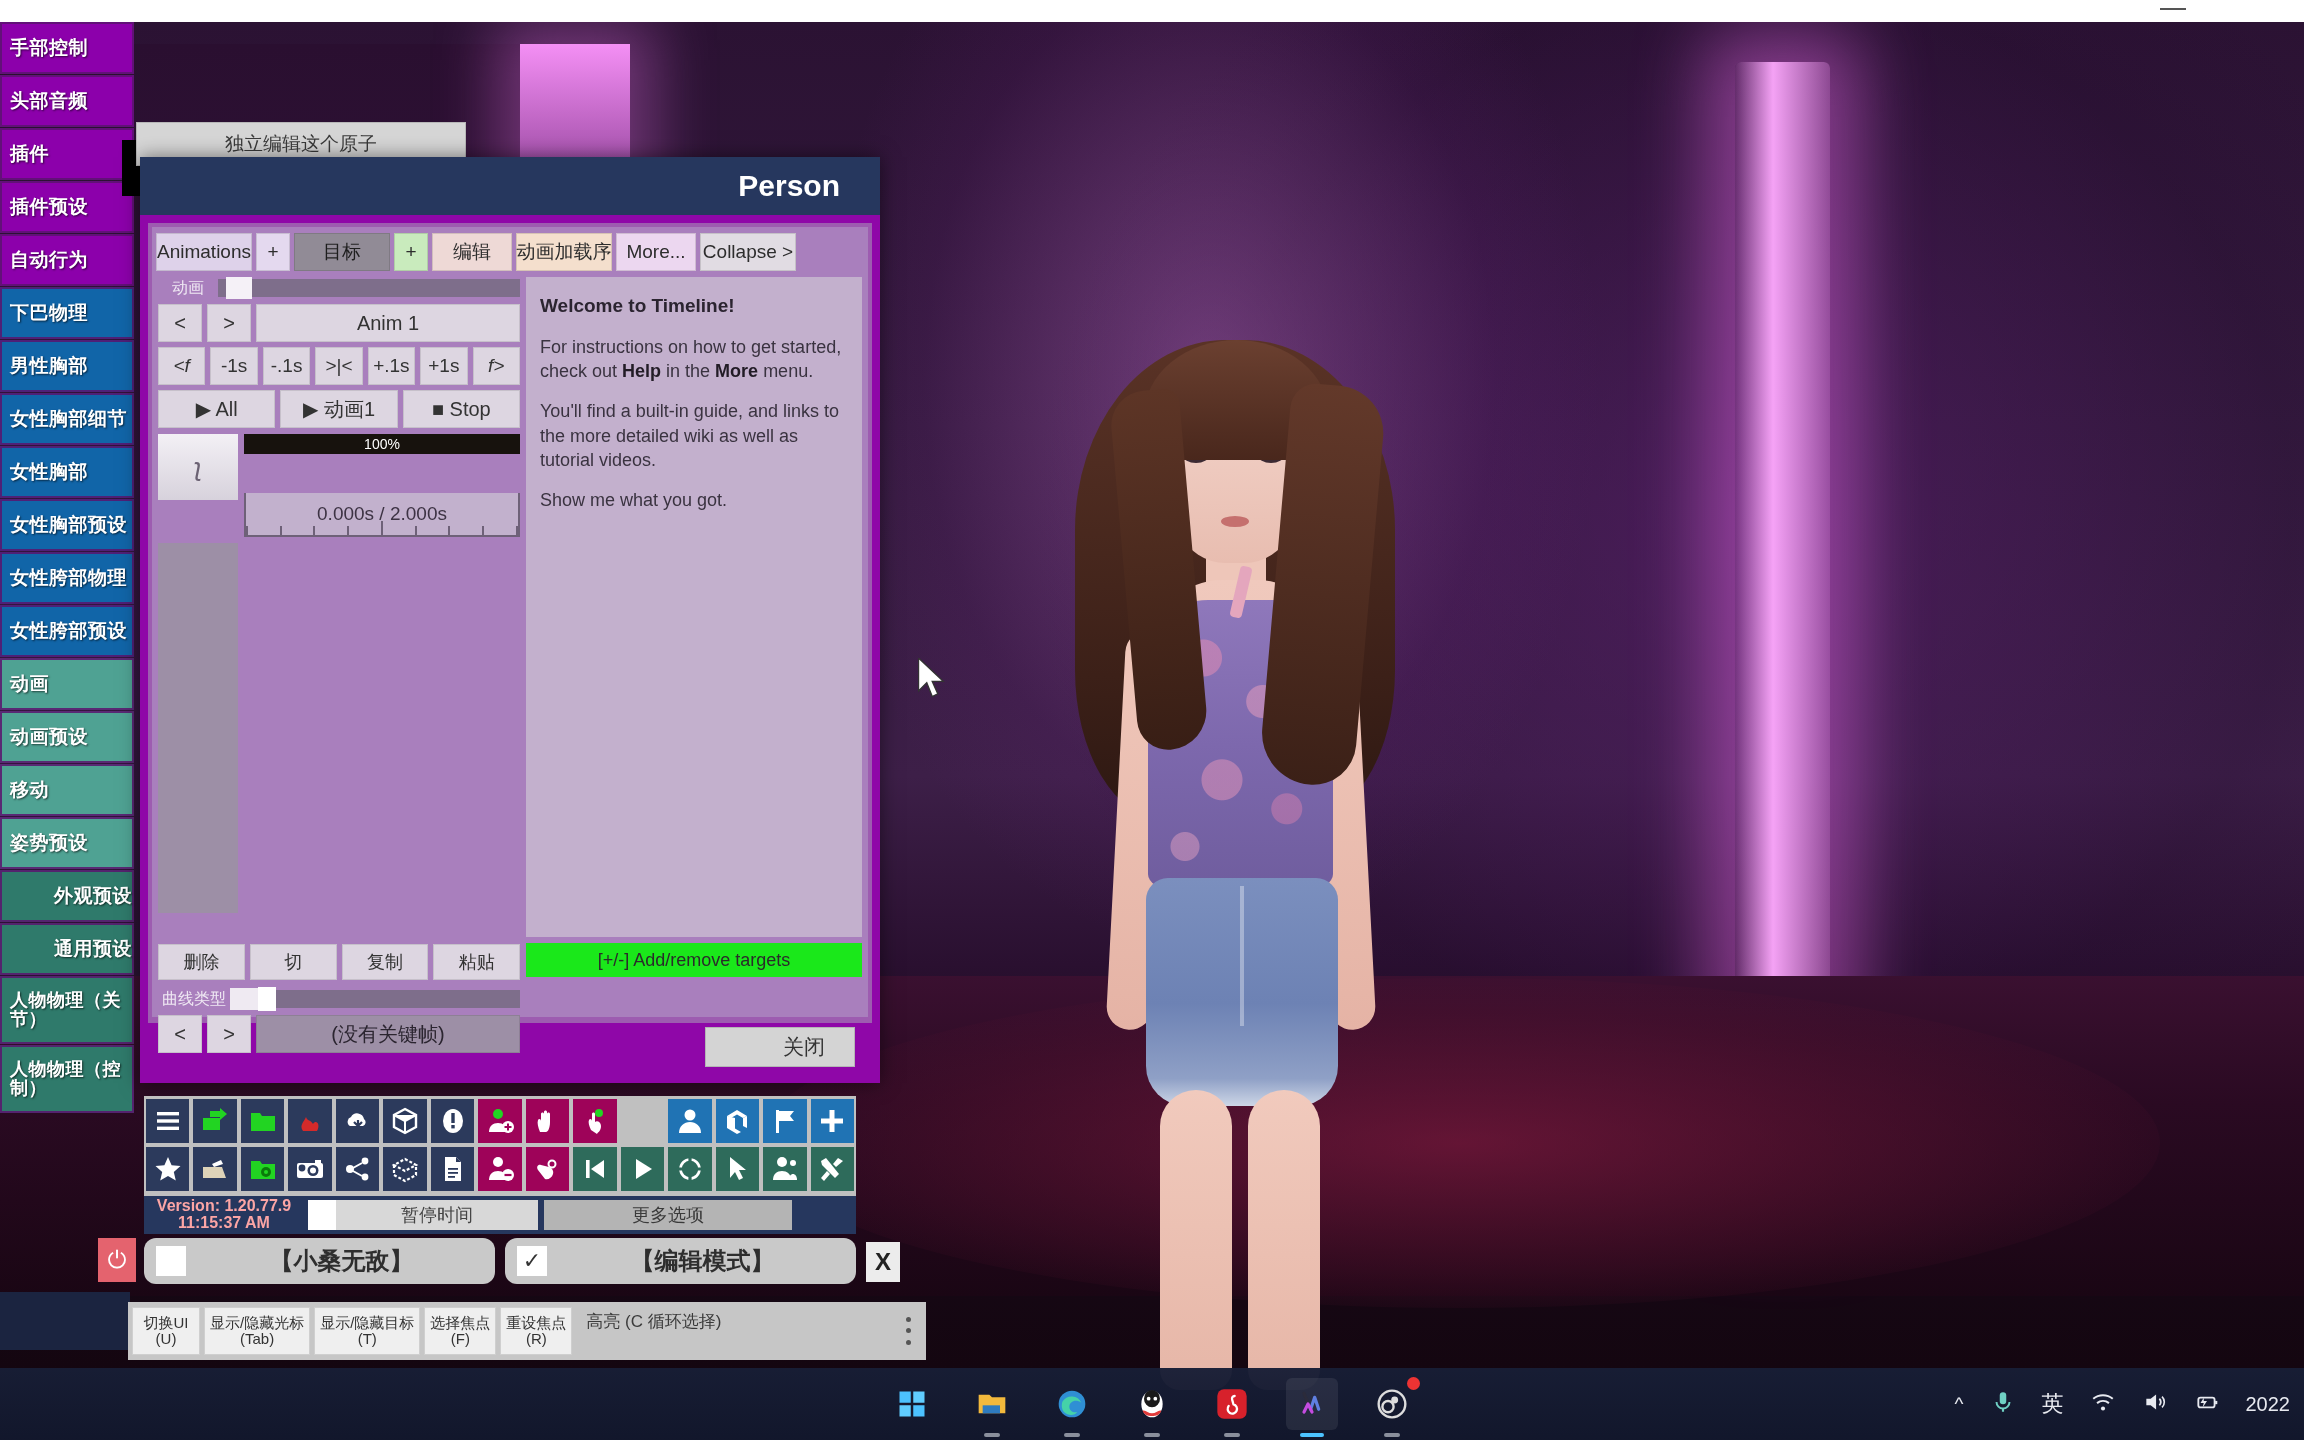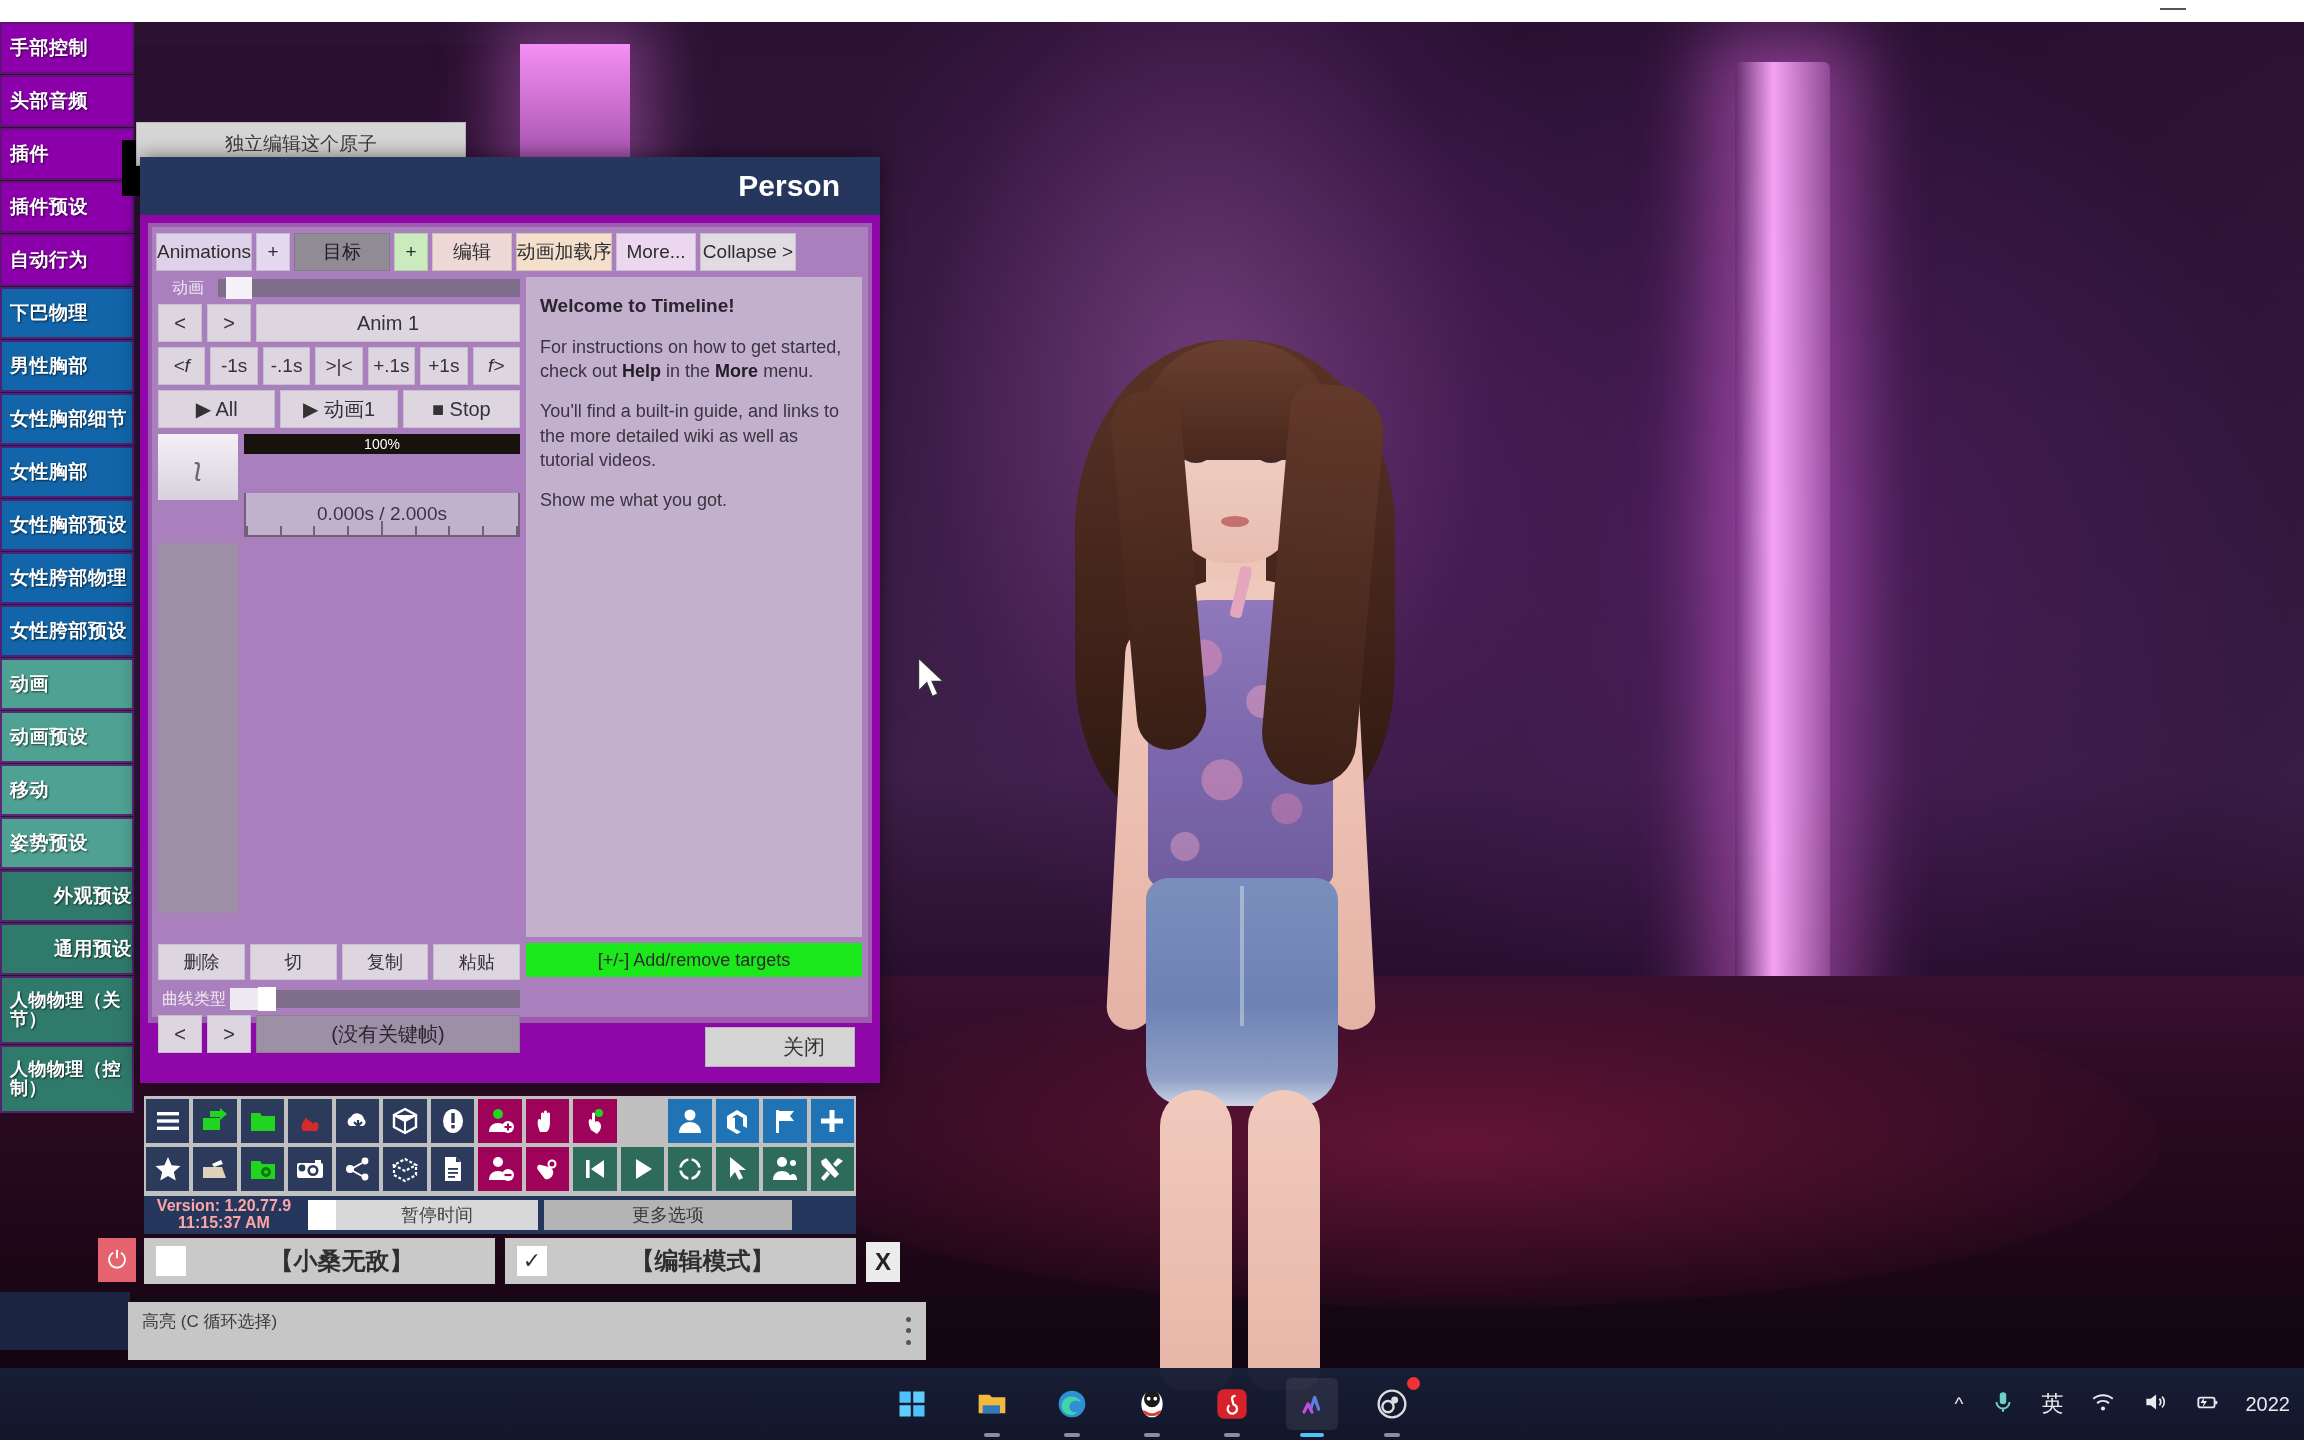--- a/index.html
+++ b/index.html
@@ -211,21 +211,21 @@
 
   .statusbar { position:absolute; left:144px; top:1196px; width:712px; height:38px; background:#26375e; z-index:46; display:flex; align-items:center;}
   .ver { width: 160px; color:#fca5a5; font-size:16px; font-weight:bold; text-align:center; line-height:1.05;}
   .pause-btn { width: 230px; height:30px; background:#d8d8d8; display:flex; align-items:center; margin-left:4px;}
   .pause-chk { width: 28px; height:30px; background:#fff; }
   .pause-txt { flex:1; text-align:center; color:#444; font-size:18px;}
   .more-opt { width: 248px; height:30px; background:#b4b4b4; margin-left:6px;
     display:flex; align-items:center; justify-content:center; color:#3a3a3a; font-size:18px;}
 
   .togglerow { position:absolute; left:144px; top:1238px; width:712px; height:46px; z-index:46; display:flex; gap:10px;}
-  .tog { flex:1; background:#c9c9c9; display:flex; align-items:center; padding-left: 12px; gap:32px;}
+  .tog { flex:1; background:#c9c9c9; display:flex; align-items:center; padding-left: 12px; gap:32px;border-radius:12px;}
   .tog-box { width:30px; height:30px; background:#fff; display:flex; align-items:center; justify-content:center; color:#333; font-size:22px;}
   .tog-label { flex:1; text-align:center; color:#2e2e2e; font-size:24px; font-weight:bold; padding-right: 30px;}
 
   .pwr { position:absolute; left:98px; top:1238px; width:38px; height:44px; background:#e4636e;
     display:flex; align-items:center; justify-content:center; color:#fff; font-size:24px; z-index:47;}
   .xbtn { position:absolute; left:866px; top:1242px; width:34px; height:40px; background:#ececec;
     display:flex; align-items:center; justify-content:center; color:#222; font-size:24px; font-weight:bold; z-index:47;}
 
   
   .hintbar { position:absolute; left:128px; top:1302px; width:798px; height:58px; background:#c6c6c6; z-index:46;
@@ -695,20 +695,42 @@
       <div class="tog">
         <div class="tog-box">✓</div>
         <div class="tog-label">【编辑模式】</div>
       </div>
     </div>
   <div class="pwr">⏻</div>
   <div class="xbtn">X</div>
 
   <div class="leftstub"></div>
   <div class="hintbar">
+    <div style="display:flex;gap:4px" id="hintrow">
+        <div class="hint">
+          <div>切换UI</div>
+          <div>(U)</div>
+        </div>
+        <div class="hint">
+          <div>显示/隐藏光标</div>
+          <div>(Tab)</div>
+        </div>
+        <div class="hint">
+          <div>显示/隐藏目标</div>
+          <div>(T)</div>
+        </div>
+        <div class="hint">
+          <div>选择焦点</div>
+          <div>(F)</div>
+        </div>
+        <div class="hint">
+          <div>重设焦点</div>
+          <div>(R)</div>
+        </div>
+      </div>
     <div class="hint-note">高亮 (C 循环选择)</div>
     <div class="kebab">
         <i></i>
         <i></i>
         <i></i>
       </div>
   </div>
 
   <div class="topbar">
     <div class="min-glyph"></div>

